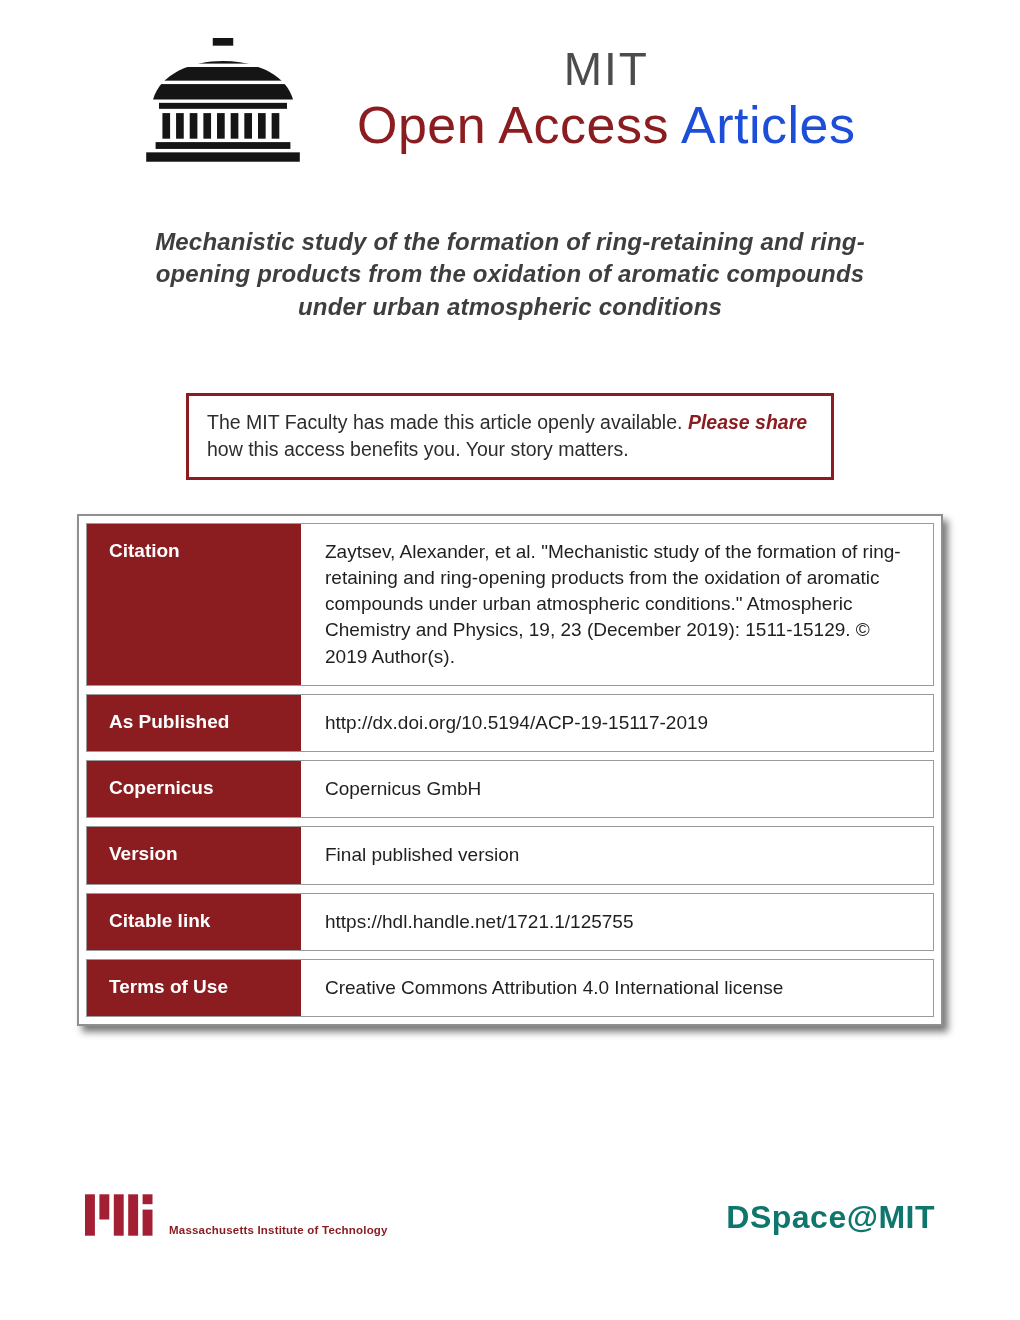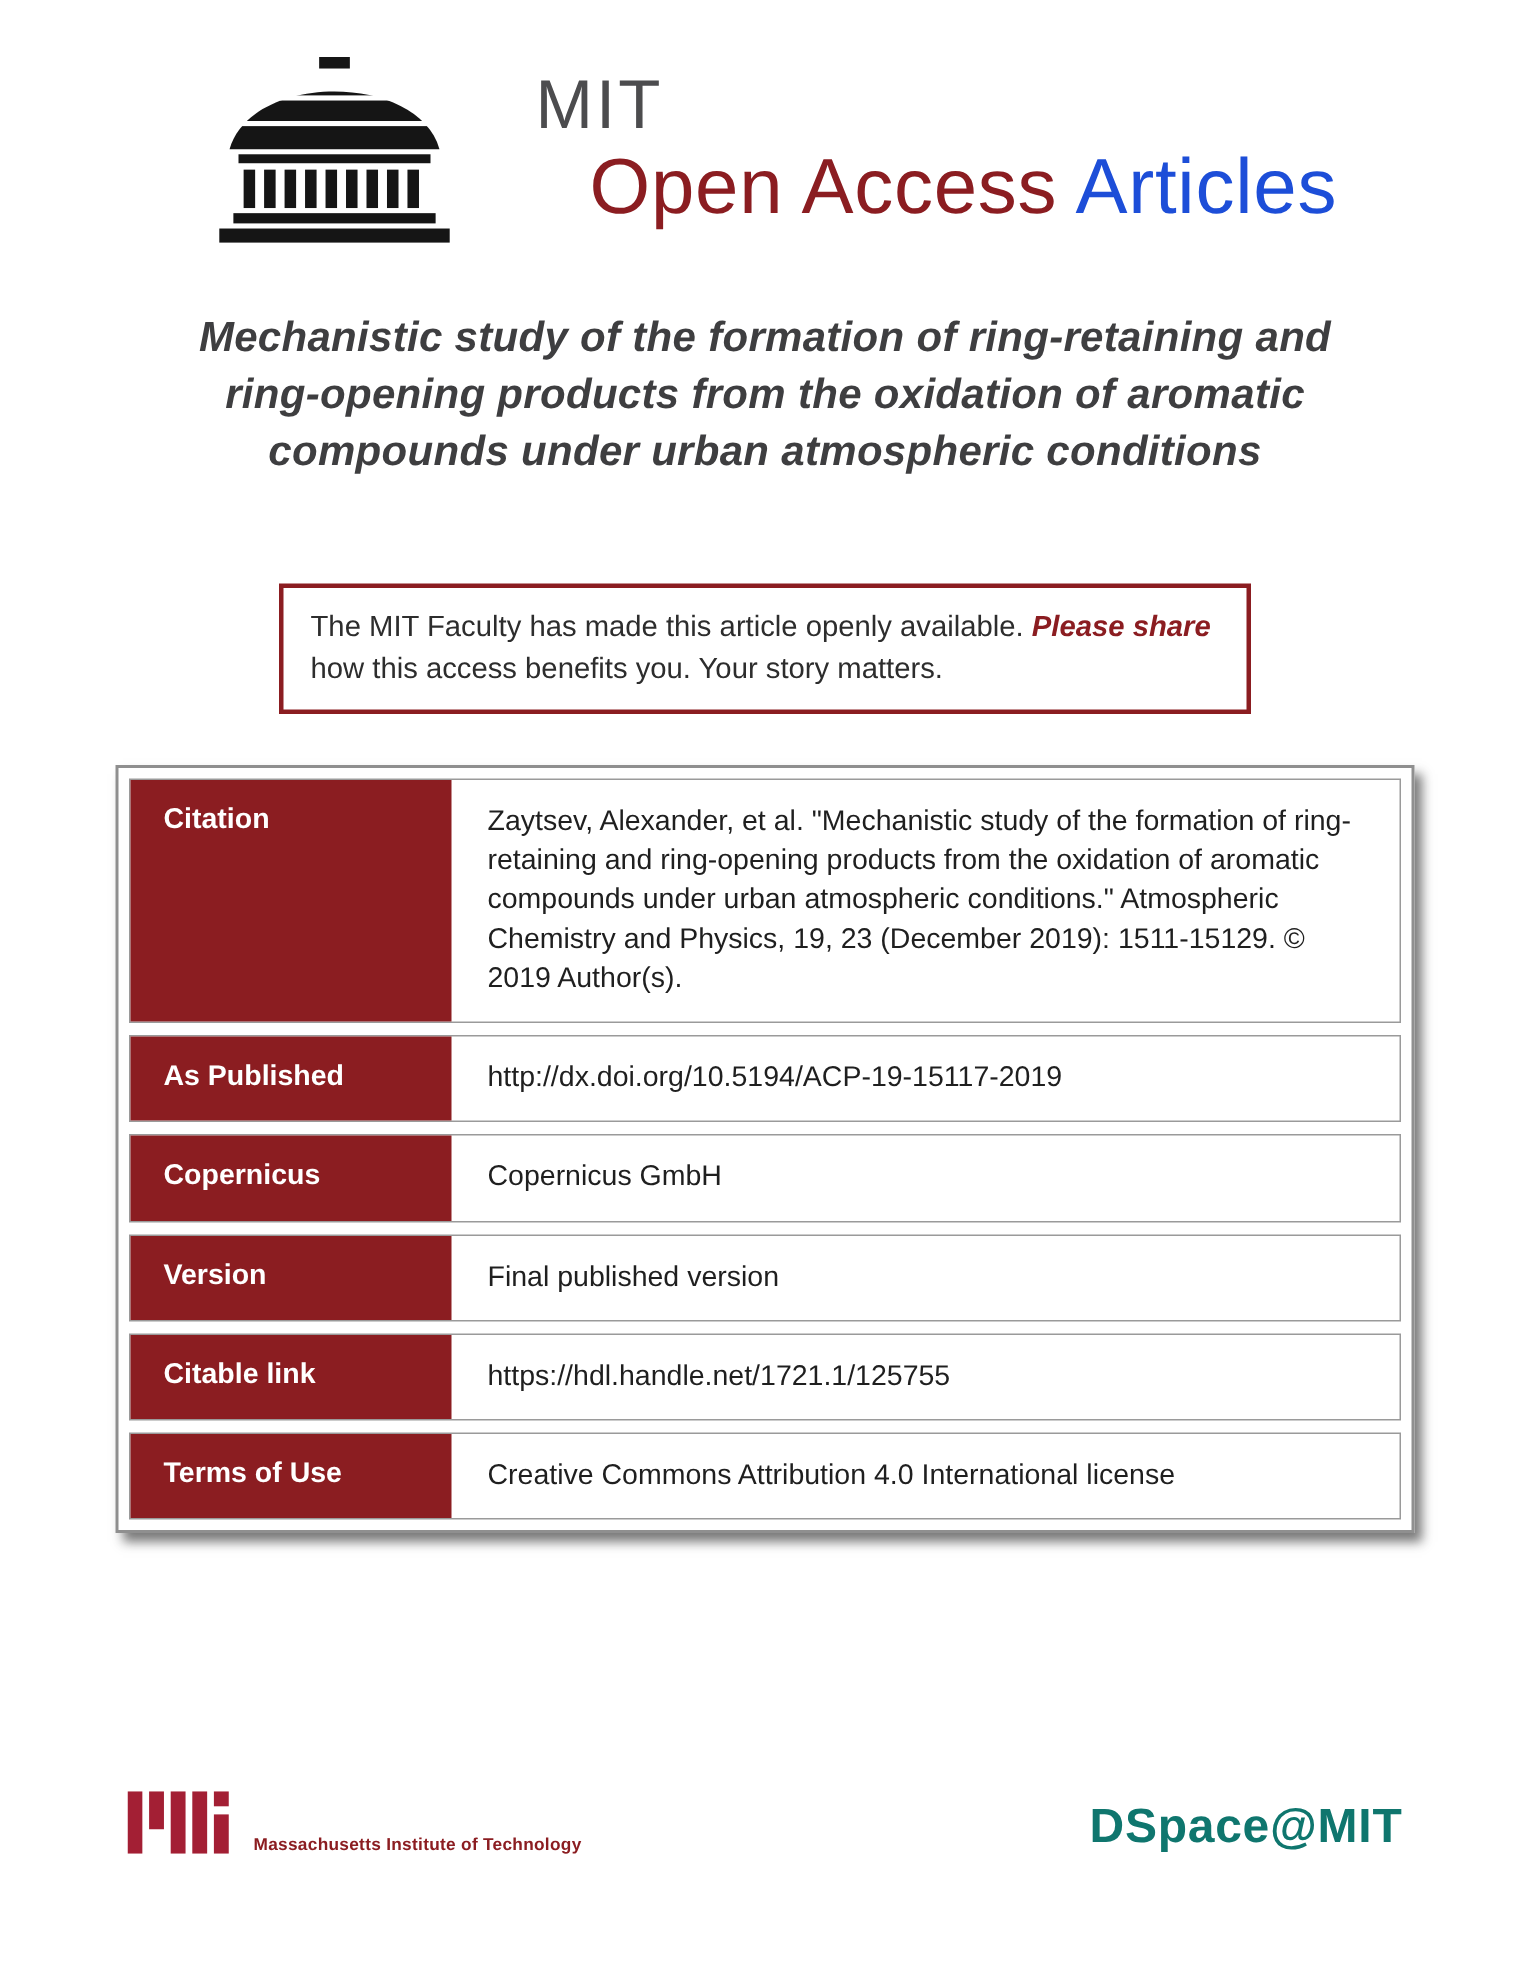--- a/index.html
+++ b/index.html
@@ -7,29 +7,29 @@
   body { font-family:"Liberation Sans", sans-serif; }
   .page {
     width:1020px; height:1320px; background:#fff;
     position:relative; overflow:hidden; margin:0 auto;
   }
 
   
   .brand { display:flex; align-items:flex-start; padding-top:38px; margin-left:133px; }
   .dome-wrap { width:180px; height:128px; flex:0 0 auto; }
   .brand-text { margin-left:44px; padding-top:8px; }
-  .brand-mit { font-size:46px; color:#4c4c4e; letter-spacing:2px; line-height:1; }
+  .brand-mit { font-size:46px; color:#4c4c4e; letter-spacing:2px; line-height:1;text-align:center; }
   .brand-line2 { font-size:52px; line-height:1.15; margin-top:4px; letter-spacing:0.5px; }
-  .brand-red { color:#8b1d21;margin-left:36px; }
+  .brand-red { color:#8b1d21; }
   .brand-gray { color:#1d4ed8; }
 
   
   .title {
-    margin:40px auto 0; width:760px; text-align:center;
-    font-size:28px; font-weight:bold; font-style:italic;
+    margin:60px auto 0; width:760px; text-align:center;
+    font-size:24px; font-weight:bold; font-style:italic;
     color:#3e3e40; line-height:1.35; letter-spacing:0.2px;
   }
 
   
   .notice {
     margin:70px auto 0; width:648px;
     border:3px solid #8b1d21; padding:13px 18px;
     font-size:19.5px; color:#2d2d2d; line-height:1.4;
   }
   .notice .emph { color:#8b1d21; font-weight:bold; font-style:italic; }

